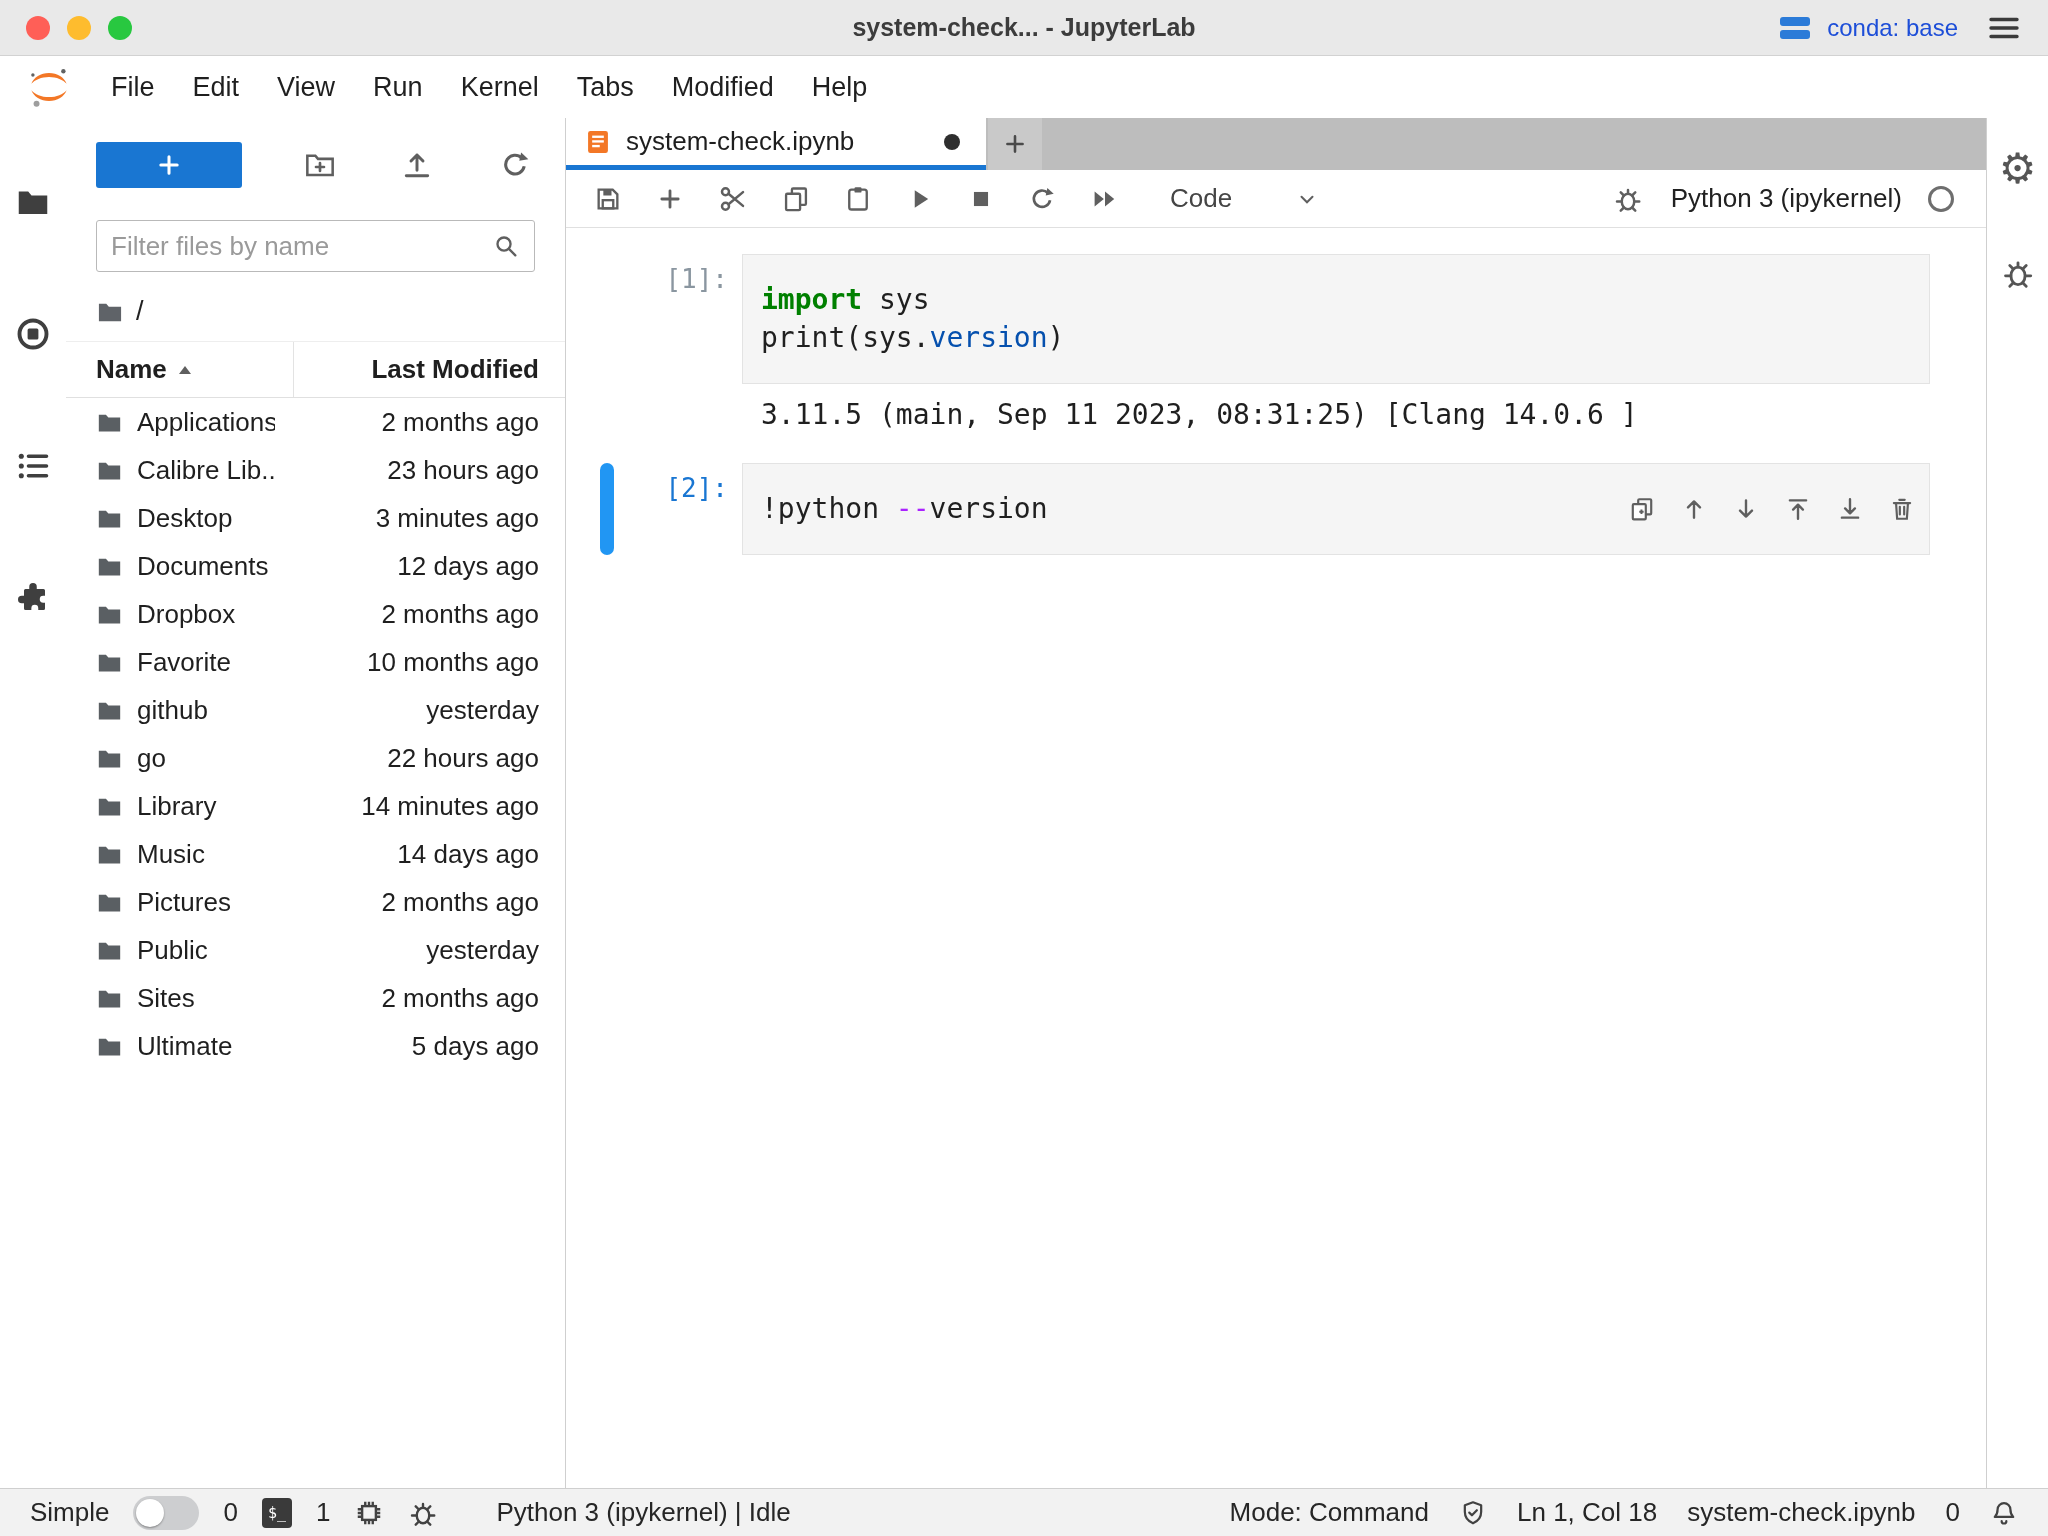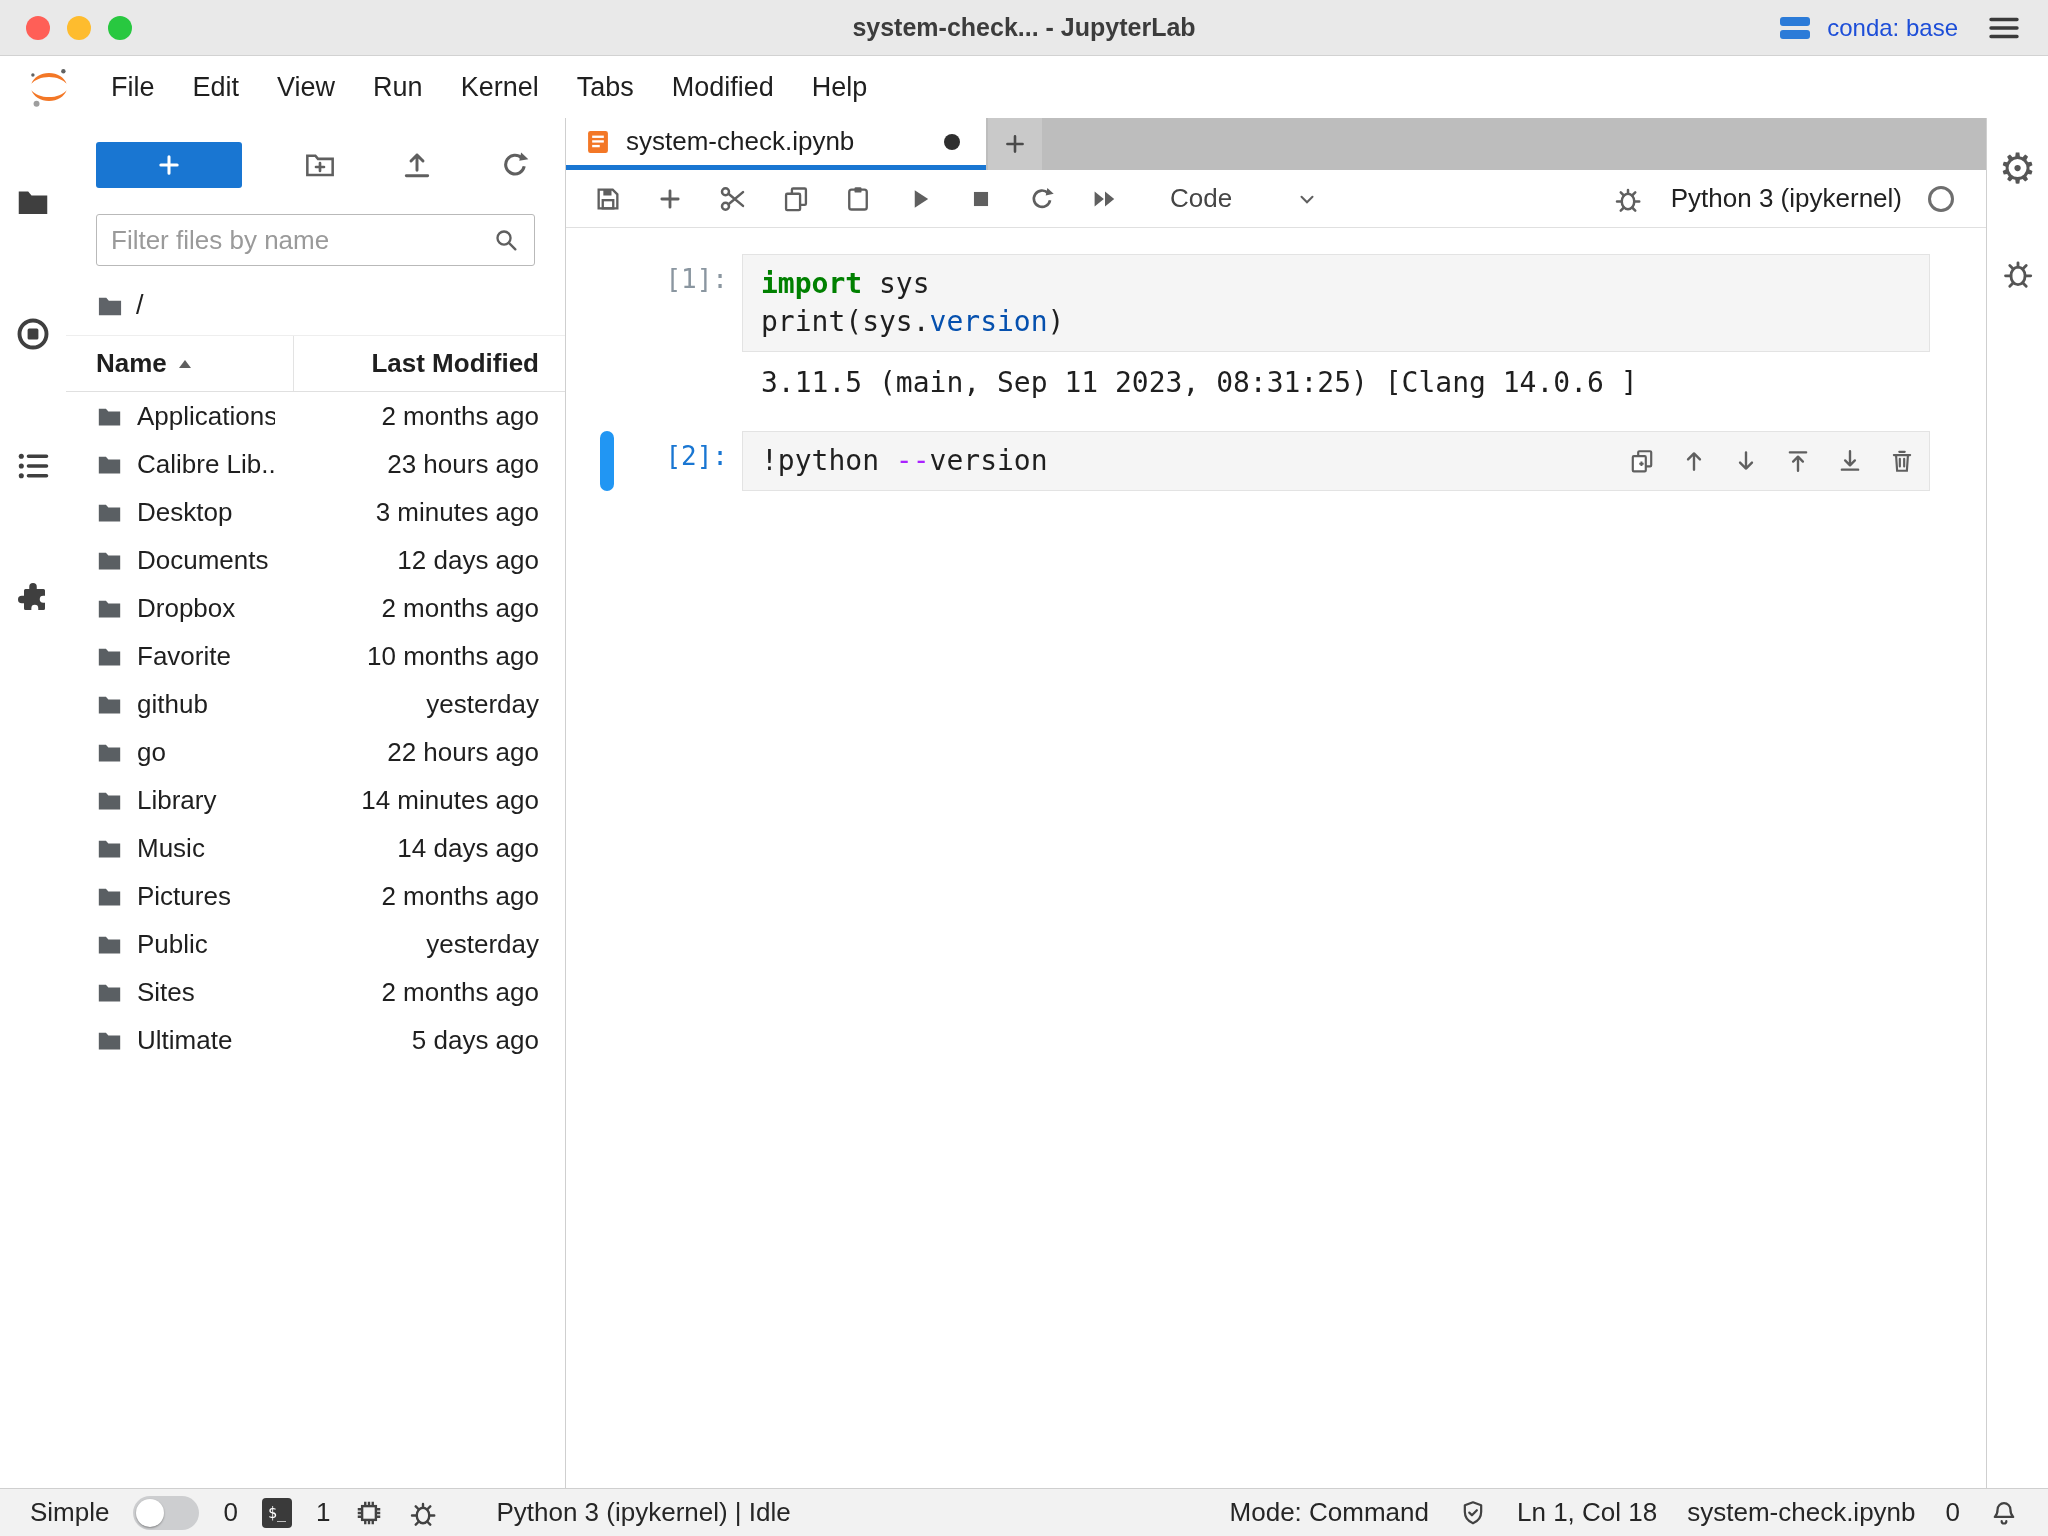--- a/index.html
+++ b/index.html
@@ -31,21 +31,21 @@
   .activitybar{width:66px;flex:0 0 66px;background:#fff;display:flex;flex-direction:column;
     align-items:center;padding-top:66px;gap:96px}
 
   
   .sidebar{width:500px;flex:0 0 500px;background:#fff;border-right:1px solid #cfcfcf;
     display:flex;flex-direction:column}
   .sb-toolbar{display:flex;align-items:center;justify-content:space-between;padding:24px 30px 6px 30px}
   .new-launcher{width:146px;height:46px;background:#1976d2;border-radius:3px;border:none;
     display:flex;align-items:center;justify-content:center;cursor:pointer}
   .sb-tool{background:none;border:none;cursor:pointer;padding:4px}
-  .filterbox{margin:20px 30px 0 30px;height:52px;border:1px solid #b9b9b9;border-radius:3px;
+  .filterbox{margin:26px 30px 0 30px;height:52px;border:1px solid #b9b9b9;border-radius:3px;
     display:flex;align-items:center;padding:0 14px;background:#fff}
   .filterbox input{flex:1;border:none;outline:none;font-size:26px;color:#333;
     font-family:"Liberation Sans",sans-serif}
   .filterbox input::placeholder{color:#9a9a9a}
   .breadcrumb{display:flex;align-items:center;gap:12px;padding:24px 30px 14px 30px;font-size:27px}
   .listhdr{display:flex;align-items:center;border-top:1px solid #eee;border-bottom:1px solid #e0e0e0;
     font-size:26px;font-weight:700;color:#1f1f1f}
   .hdr-name{flex:1;display:flex;align-items:center;gap:10px;padding:12px 0 12px 30px}
   .hdr-mod{width:272px;text-align:right;padding:12px 26px 12px 0;border-left:1px solid #e3e3e3}
   .file-list{flex:1;overflow:hidden}
@@ -75,21 +75,21 @@
   
   .nbcontent{flex:1;background:#fff;padding-top:26px;overflow:hidden}
   .cellrow{display:flex;align-items:stretch}
   .collapser{width:14px;flex:0 0 14px;margin-left:34px;border-radius:7px;background:transparent;cursor:pointer}
   .collapser.active{background:#2196f3}
   .promptcol{width:128px;flex:0 0 128px;text-align:right;padding:10px 14px 0 0;
     font-family:"DejaVu Sans Mono","Liberation Mono",monospace;font-size:26px}
   .prompt-idle{color:#8a96a0}
   .prompt-active{color:#1976d2}
   .inputbox{flex:1;margin-right:56px;background:#f5f5f5;border:1px solid #e3e3e3;
-    padding:10px 18px;position:relative;
+    padding:26px 18px;position:relative;
     font-family:"DejaVu Sans Mono","Liberation Mono",monospace;font-size:28px;line-height:38px}
   .code-line{white-space:pre}
   .tok-pl{color:#1f1f1f}
   .tok-kw{color:#008000;font-weight:700}
   .tok-prop{color:#0550ae}
   .tok-meta{color:#aa22ff}
   .outputtext{flex:1;margin-right:56px;padding:14px 19px 6px 19px;
     font-family:"DejaVu Sans Mono","Liberation Mono",monospace;font-size:28px;color:#1f1f1f;white-space:pre}
   .gap-sm{height:10px}.gap-md{height:26px}
   .cell-toolbar{position:absolute;top:50%;right:14px;transform:translateY(-50%);

